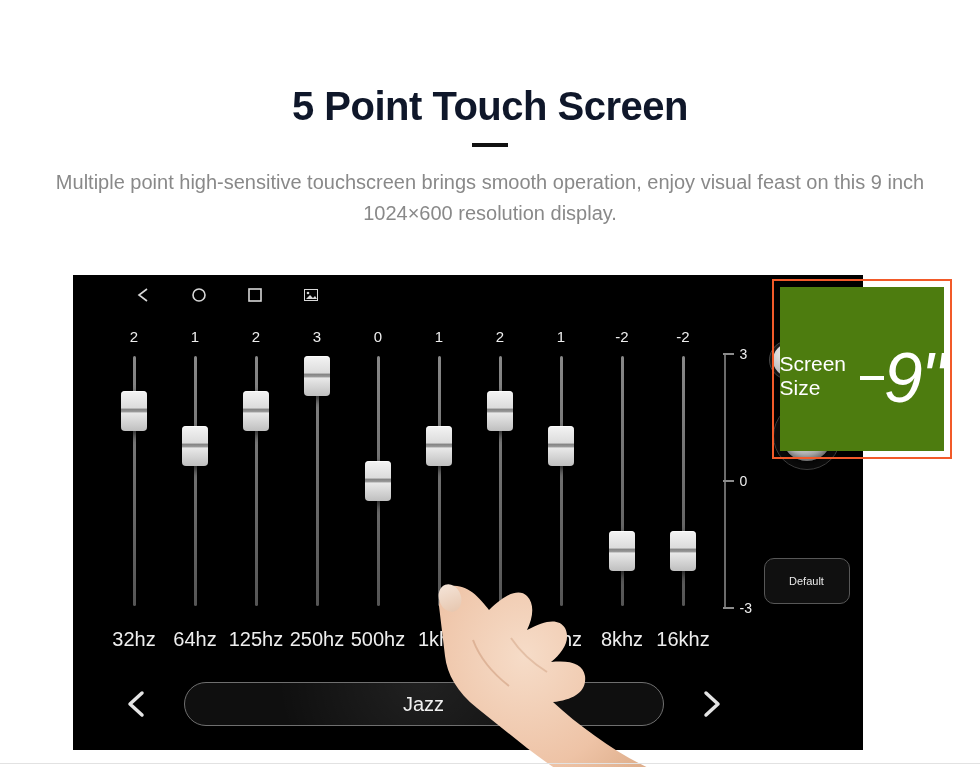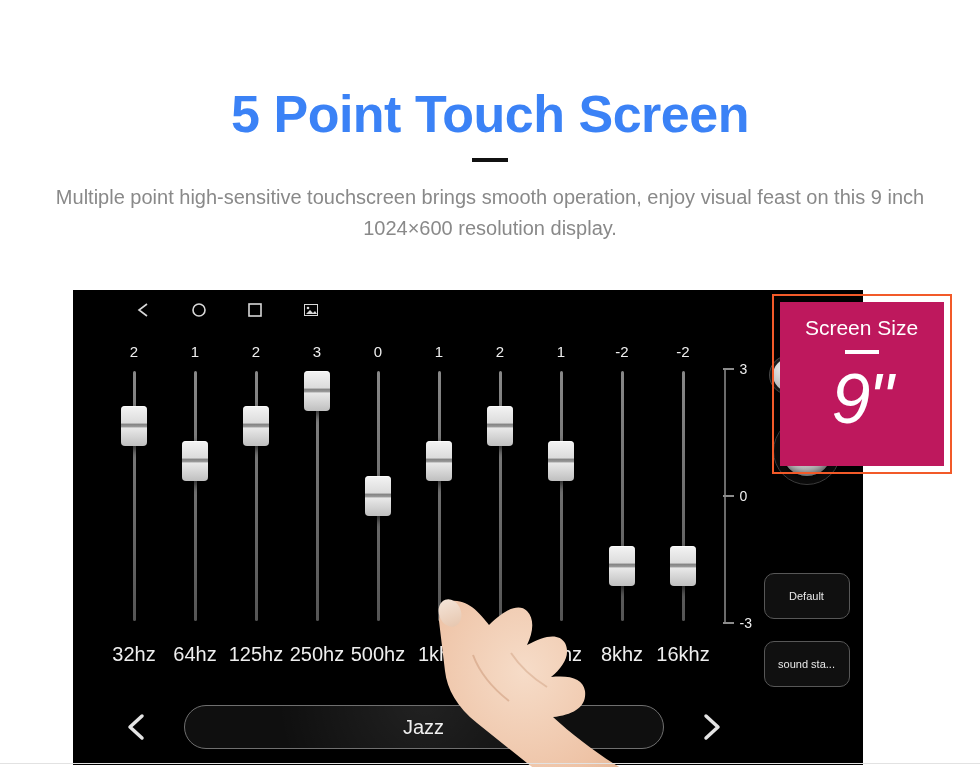--- a/index.html
+++ b/index.html
@@ -9,23 +9,23 @@
     background: #fff;
     font-family: Arial, Helvetica, sans-serif;
     overflow: hidden;
     position: relative;
   }
   .heading-wrap {
     text-align: center;
     padding-top: 84px;
   }
   .heading {
-    font-size: 52px;
+    font-size: 40px;
     font-weight: 900;
-    color: #3b82f6;
+    color: #0f172a;
     letter-spacing: -0.5px;
   }
   .heading-underline {
     width: 36px;
     height: 4px;
     background: #111;
     margin: 14px auto 0;
   }
   .subheading {
     text-align: center;
@@ -152,21 +152,21 @@
     left: 16px;
     font-size: 14px;
     color: #eee;
     transform: translateY(-50%);
   }
 
   
   .preset-row {
     position: absolute;
     left: 0;
-    bottom: 0;
+    bottom: 8px;
     width: 640px;
     height: 52px;
     display: flex;
     align-items: center;
     gap: 24px;
     padding: 0 10px;
   }
   .arrow-btn {
     width: 46px;
     height: 46px;
@@ -247,23 +247,23 @@
     right: -44px;
     top: 4px;
     width: 180px;
     height: 180px;
     border: 2px solid #f25a29;
     padding: 6px;
     background: transparent;
   }
   .size-badge .fill {
     width:100%;height:100%;
-    background:#be185d;
+    background:#4d7c0f;
     color:#fff;
-    display:flex;flex-direction:column;align-items:center;justify-content:flex-start;
+    display:flex;flex-direction:row;align-items:center;justify-content:flex-start;
     padding-top: 14px;
   }
   .size-badge .lab {
     font-size: 21px;
     font-weight: 400;
   }
   .size-badge .bar {
     width: 34px;height:4px;background:#fff;margin:10px 0 6px;
   }
   .size-badge .val {
@@ -449,21 +449,20 @@
     <div class="right-col">
       <div class="toggle">
         <div class="knob-round"></div>
         <div class="dot"></div>
       </div>
       <div class="big-knob">
         <div class="inner"></div>
       </div>
       <div style="height:44px"></div>
       <div class="side-btn">Default</div>
-      <div class="side-btn">sound sta...</div>
     </div>
 
   </div>
 
   <div class="finger">
     <svg width="230" height="240" viewBox="0 0 230 240">
       <defs>
         <radialGradient id="skin" cx="40%" cy="30%" r="80%">
           <stop offset="0%" stop-color="#f6dcc8"></stop>
           <stop offset="60%" stop-color="#eec3a6"></stop>

